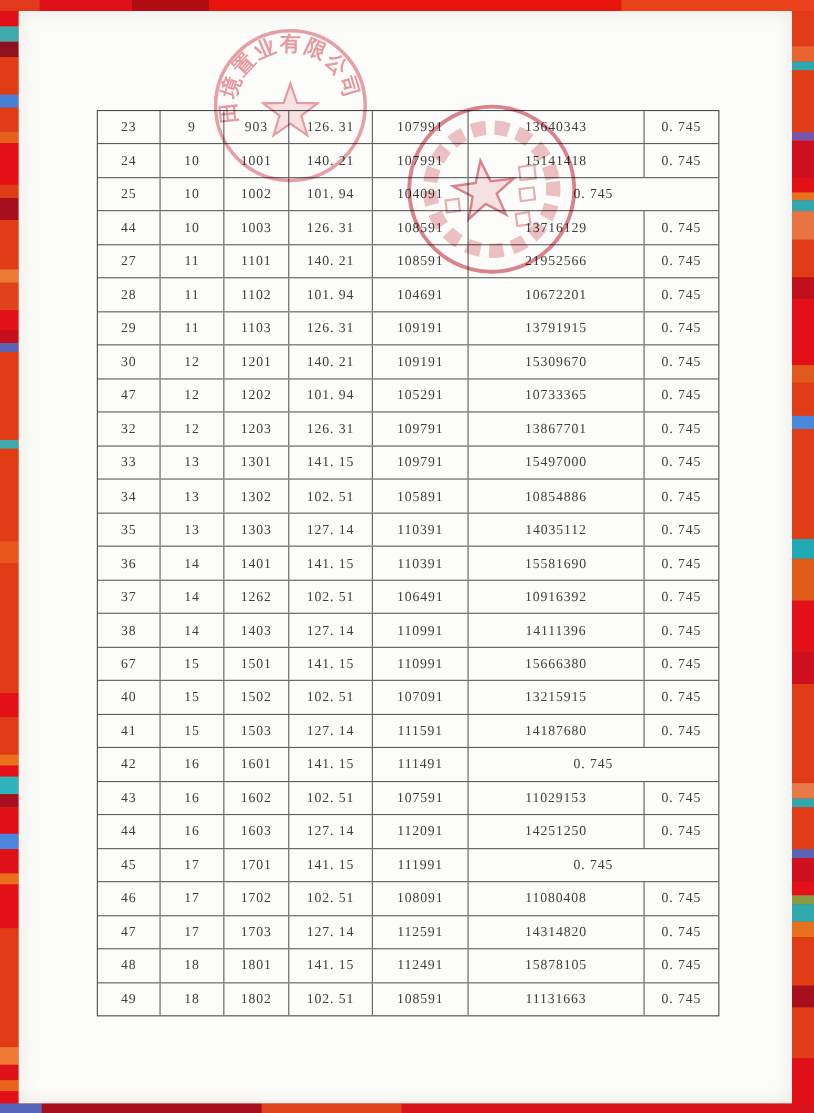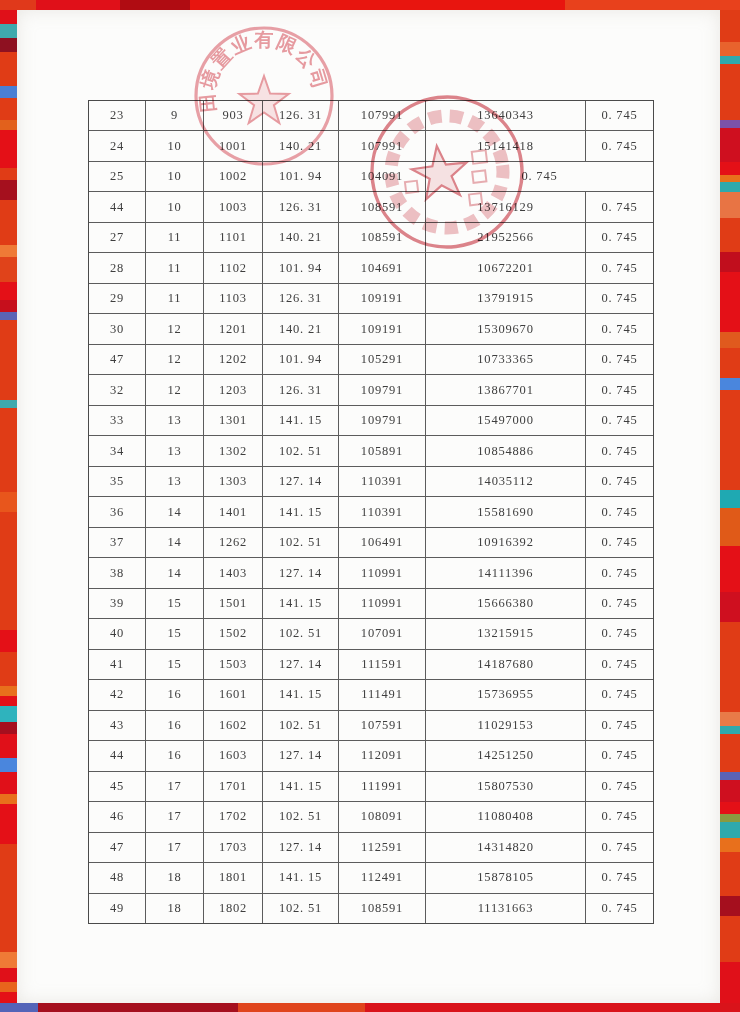--- a/index.html
+++ b/index.html
@@ -262,21 +262,21 @@
         <div class="row">
           <div class="cell c0">38</div>
           <div class="cell c1">14</div>
           <div class="cell c2">1403</div>
           <div class="cell c3">127. 14</div>
           <div class="cell c4">110991</div>
           <div class="cell c5">14111396</div>
           <div class="cell c6">0. 745</div>
         </div>
         <div class="row">
-          <div class="cell c0">39</div>
+          <div class="cell c0">67</div>
           <div class="cell c1">15</div>
           <div class="cell c2">1501</div>
           <div class="cell c3">141. 15</div>
           <div class="cell c4">110991</div>
           <div class="cell c5">15666380</div>
           <div class="cell c6">0. 745</div>
         </div>
         <div class="row">
           <div class="cell c0">40</div>
           <div class="cell c1">15</div>
@@ -294,21 +294,20 @@
           <div class="cell c4">111591</div>
           <div class="cell c5">14187680</div>
           <div class="cell c6">0. 745</div>
         </div>
         <div class="row">
           <div class="cell c0">42</div>
           <div class="cell c1">16</div>
           <div class="cell c2">1601</div>
           <div class="cell c3">141. 15</div>
           <div class="cell c4">111491</div>
-          <div class="cell c5">15736955</div>
           <div class="cell c6">0. 745</div>
         </div>
         <div class="row">
           <div class="cell c0">43</div>
           <div class="cell c1">16</div>
           <div class="cell c2">1602</div>
           <div class="cell c3">102. 51</div>
           <div class="cell c4">107591</div>
           <div class="cell c5">11029153</div>
           <div class="cell c6">0. 745</div>
@@ -321,21 +320,20 @@
           <div class="cell c4">112091</div>
           <div class="cell c5">14251250</div>
           <div class="cell c6">0. 745</div>
         </div>
         <div class="row">
           <div class="cell c0">45</div>
           <div class="cell c1">17</div>
           <div class="cell c2">1701</div>
           <div class="cell c3">141. 15</div>
           <div class="cell c4">111991</div>
-          <div class="cell c5">15807530</div>
           <div class="cell c6">0. 745</div>
         </div>
         <div class="row">
           <div class="cell c0">46</div>
           <div class="cell c1">17</div>
           <div class="cell c2">1702</div>
           <div class="cell c3">102. 51</div>
           <div class="cell c4">108091</div>
           <div class="cell c5">11080408</div>
           <div class="cell c6">0. 745</div>

